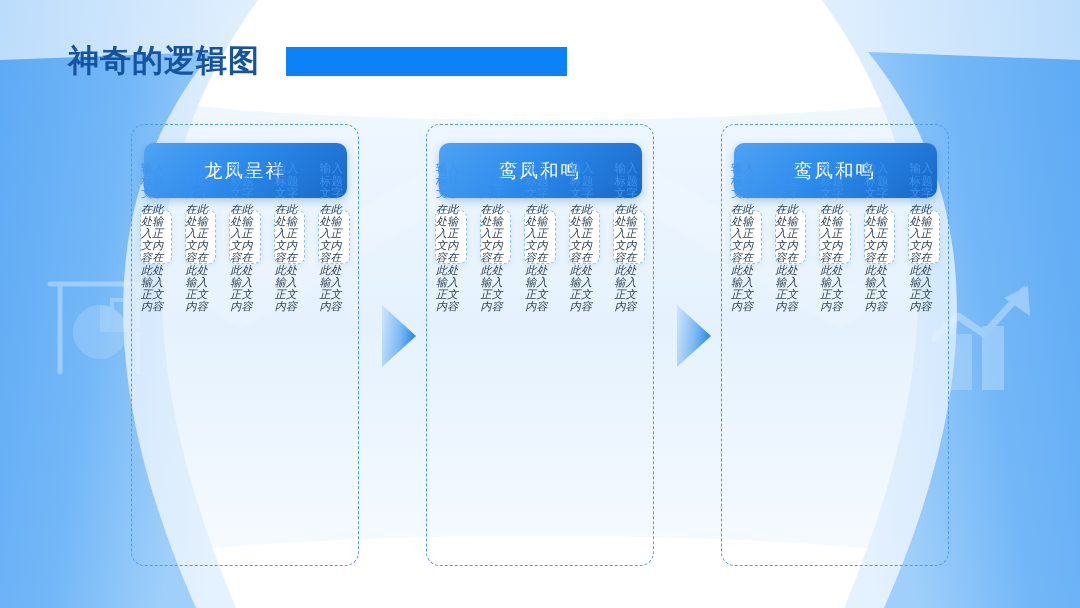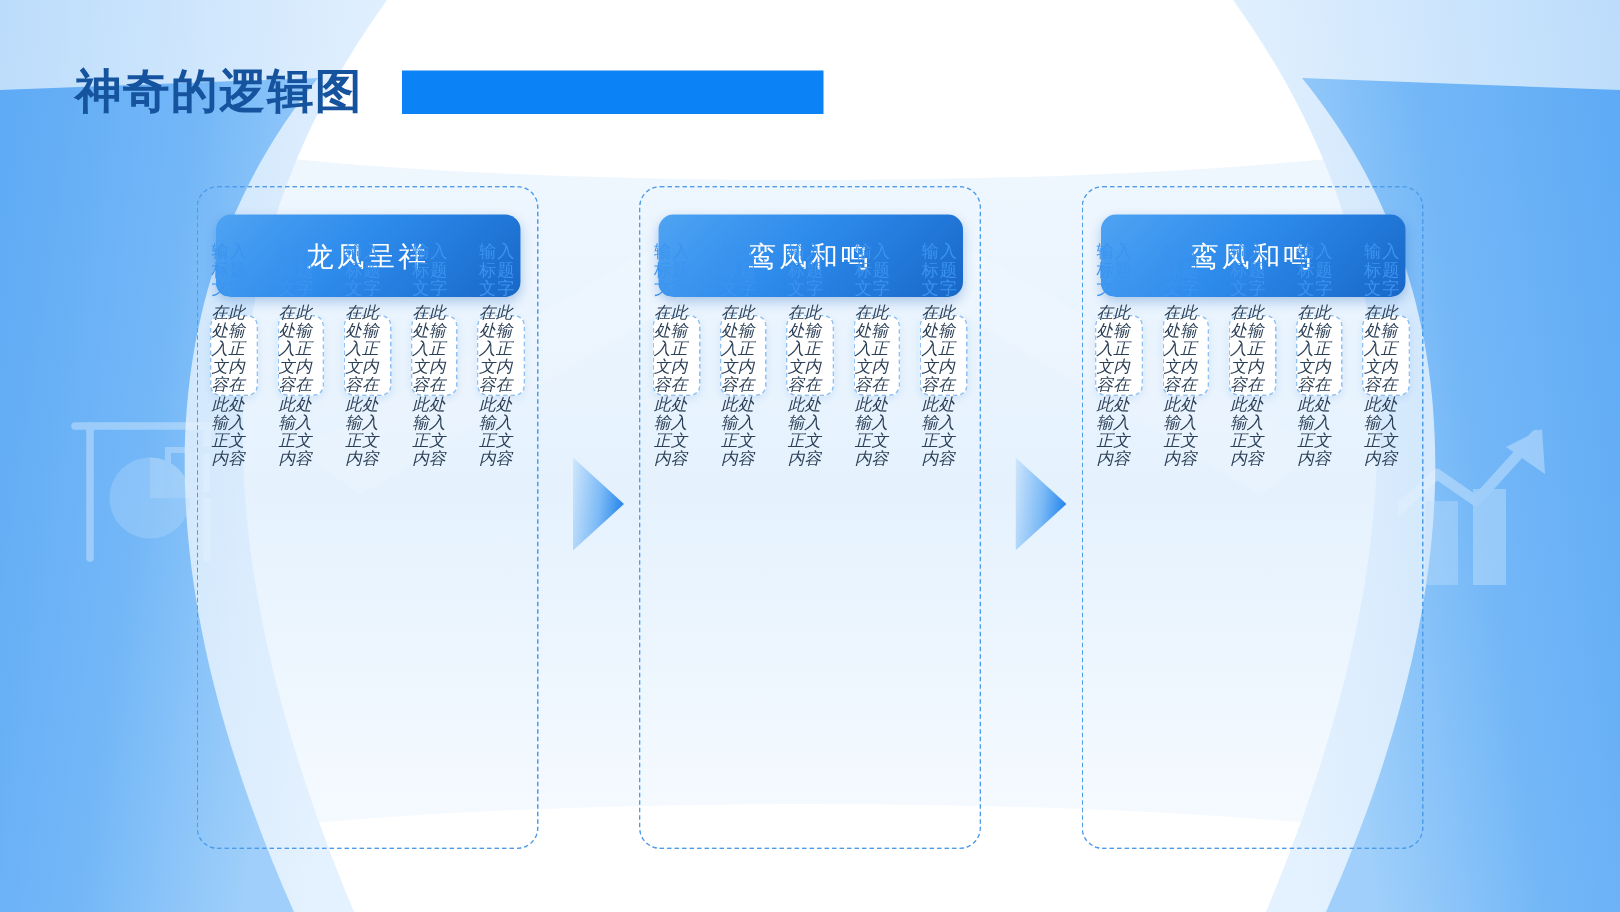--- a/index.html
+++ b/index.html
@@ -33,21 +33,21 @@
   .watermark {
     position: absolute;
     opacity: 0.38;
   }
   .watermark-left  { left: 42px;  top: 272px; }
   .watermark-right { right: 24px; top: 268px; }
 
   
   .title-row {
     position: absolute;
-    left: 50px;
+    left: 68px;
     top: 38px;
     display: flex;
     align-items: center;
     height: 46px;
   }
   .page-title {
     font-size: 31px;
     font-weight: bold;
     color: #15539E;
     letter-spacing: 1px;

